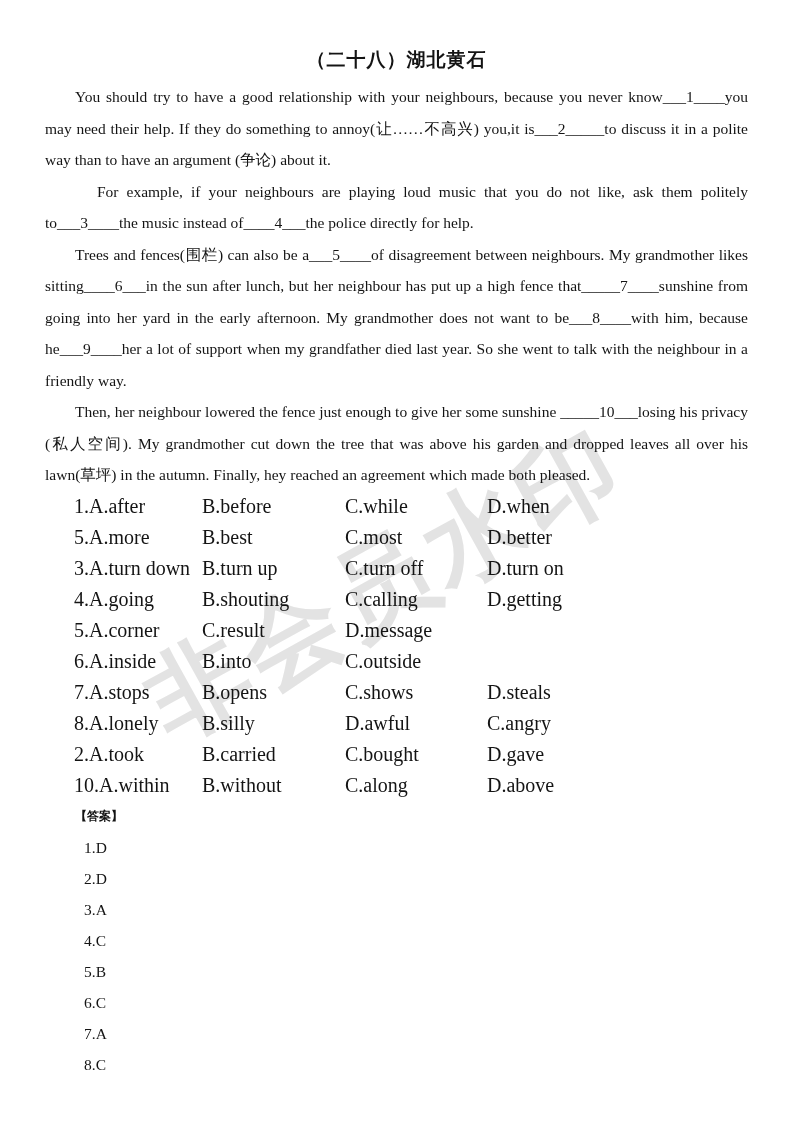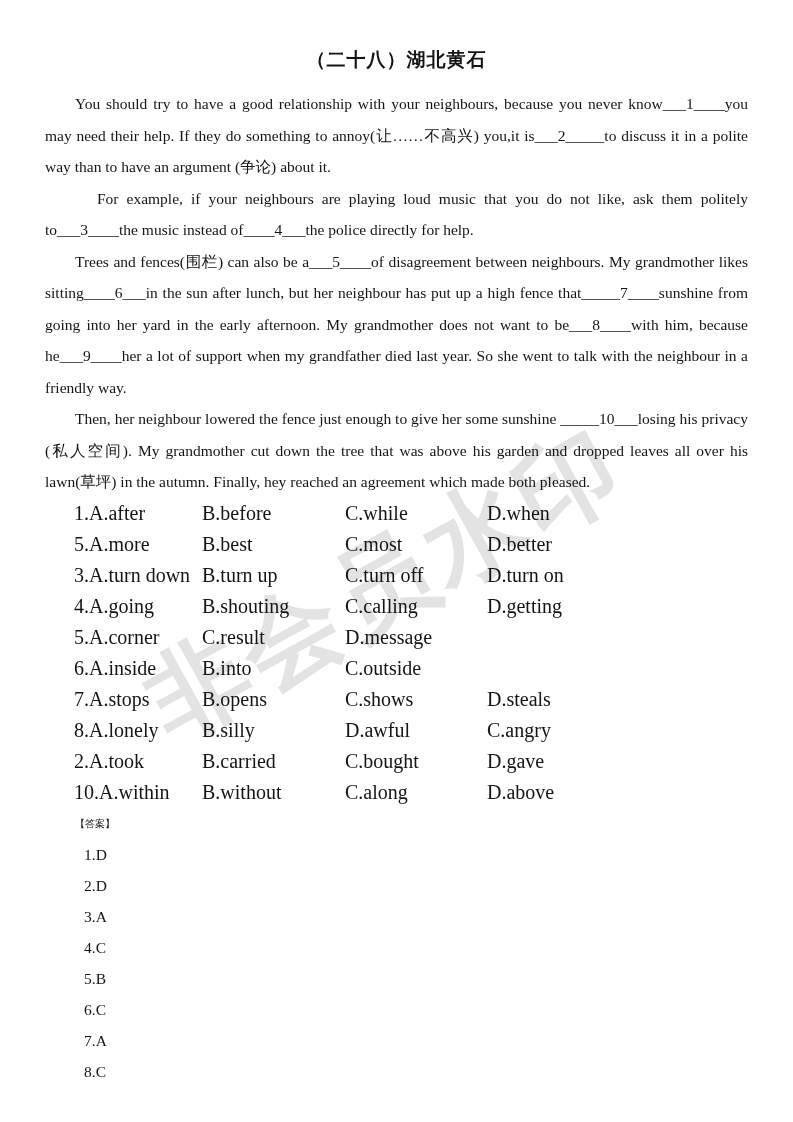--- a/index.html
+++ b/index.html
@@ -35,44 +35,44 @@
     position: absolute;
     inset: 0;
     z-index: 1;
     padding: 47px 45px 0 45px;
   }
   .doc-title {
     text-align: center;
     font-size: 19px;
     font-weight: bold;
     line-height: 26px;
-    margin-bottom: 15px;
+    margin-bottom: 8px;
     letter-spacing: 1px;
   }
   .passage p {
     font-size: 15.5px;
     line-height: 31.5px;
     text-align: justify;
   }
   .passage p.indent-1 { text-indent: 30px; }
   .passage p.indent-2 { text-indent: 52px; }
   .options {
     margin-left: 29px;
     font-size: 20px;
     line-height: 31px;
   }
   .option-row {
     display: grid;
     grid-template-columns: 128px 143px 142px 1fr;
   }
   .answers-heading {
     margin-left: 30px;
-    font-size: 10px;
+    font-size: 12px;
     line-height: 31px;
-    font-weight: normal;
+    font-weight: bold;
   }
   .answer-item {
     margin-left: 39px;
     font-size: 15.5px;
     line-height: 31px;
   }
 </style>
 </head>
 <body>
 

